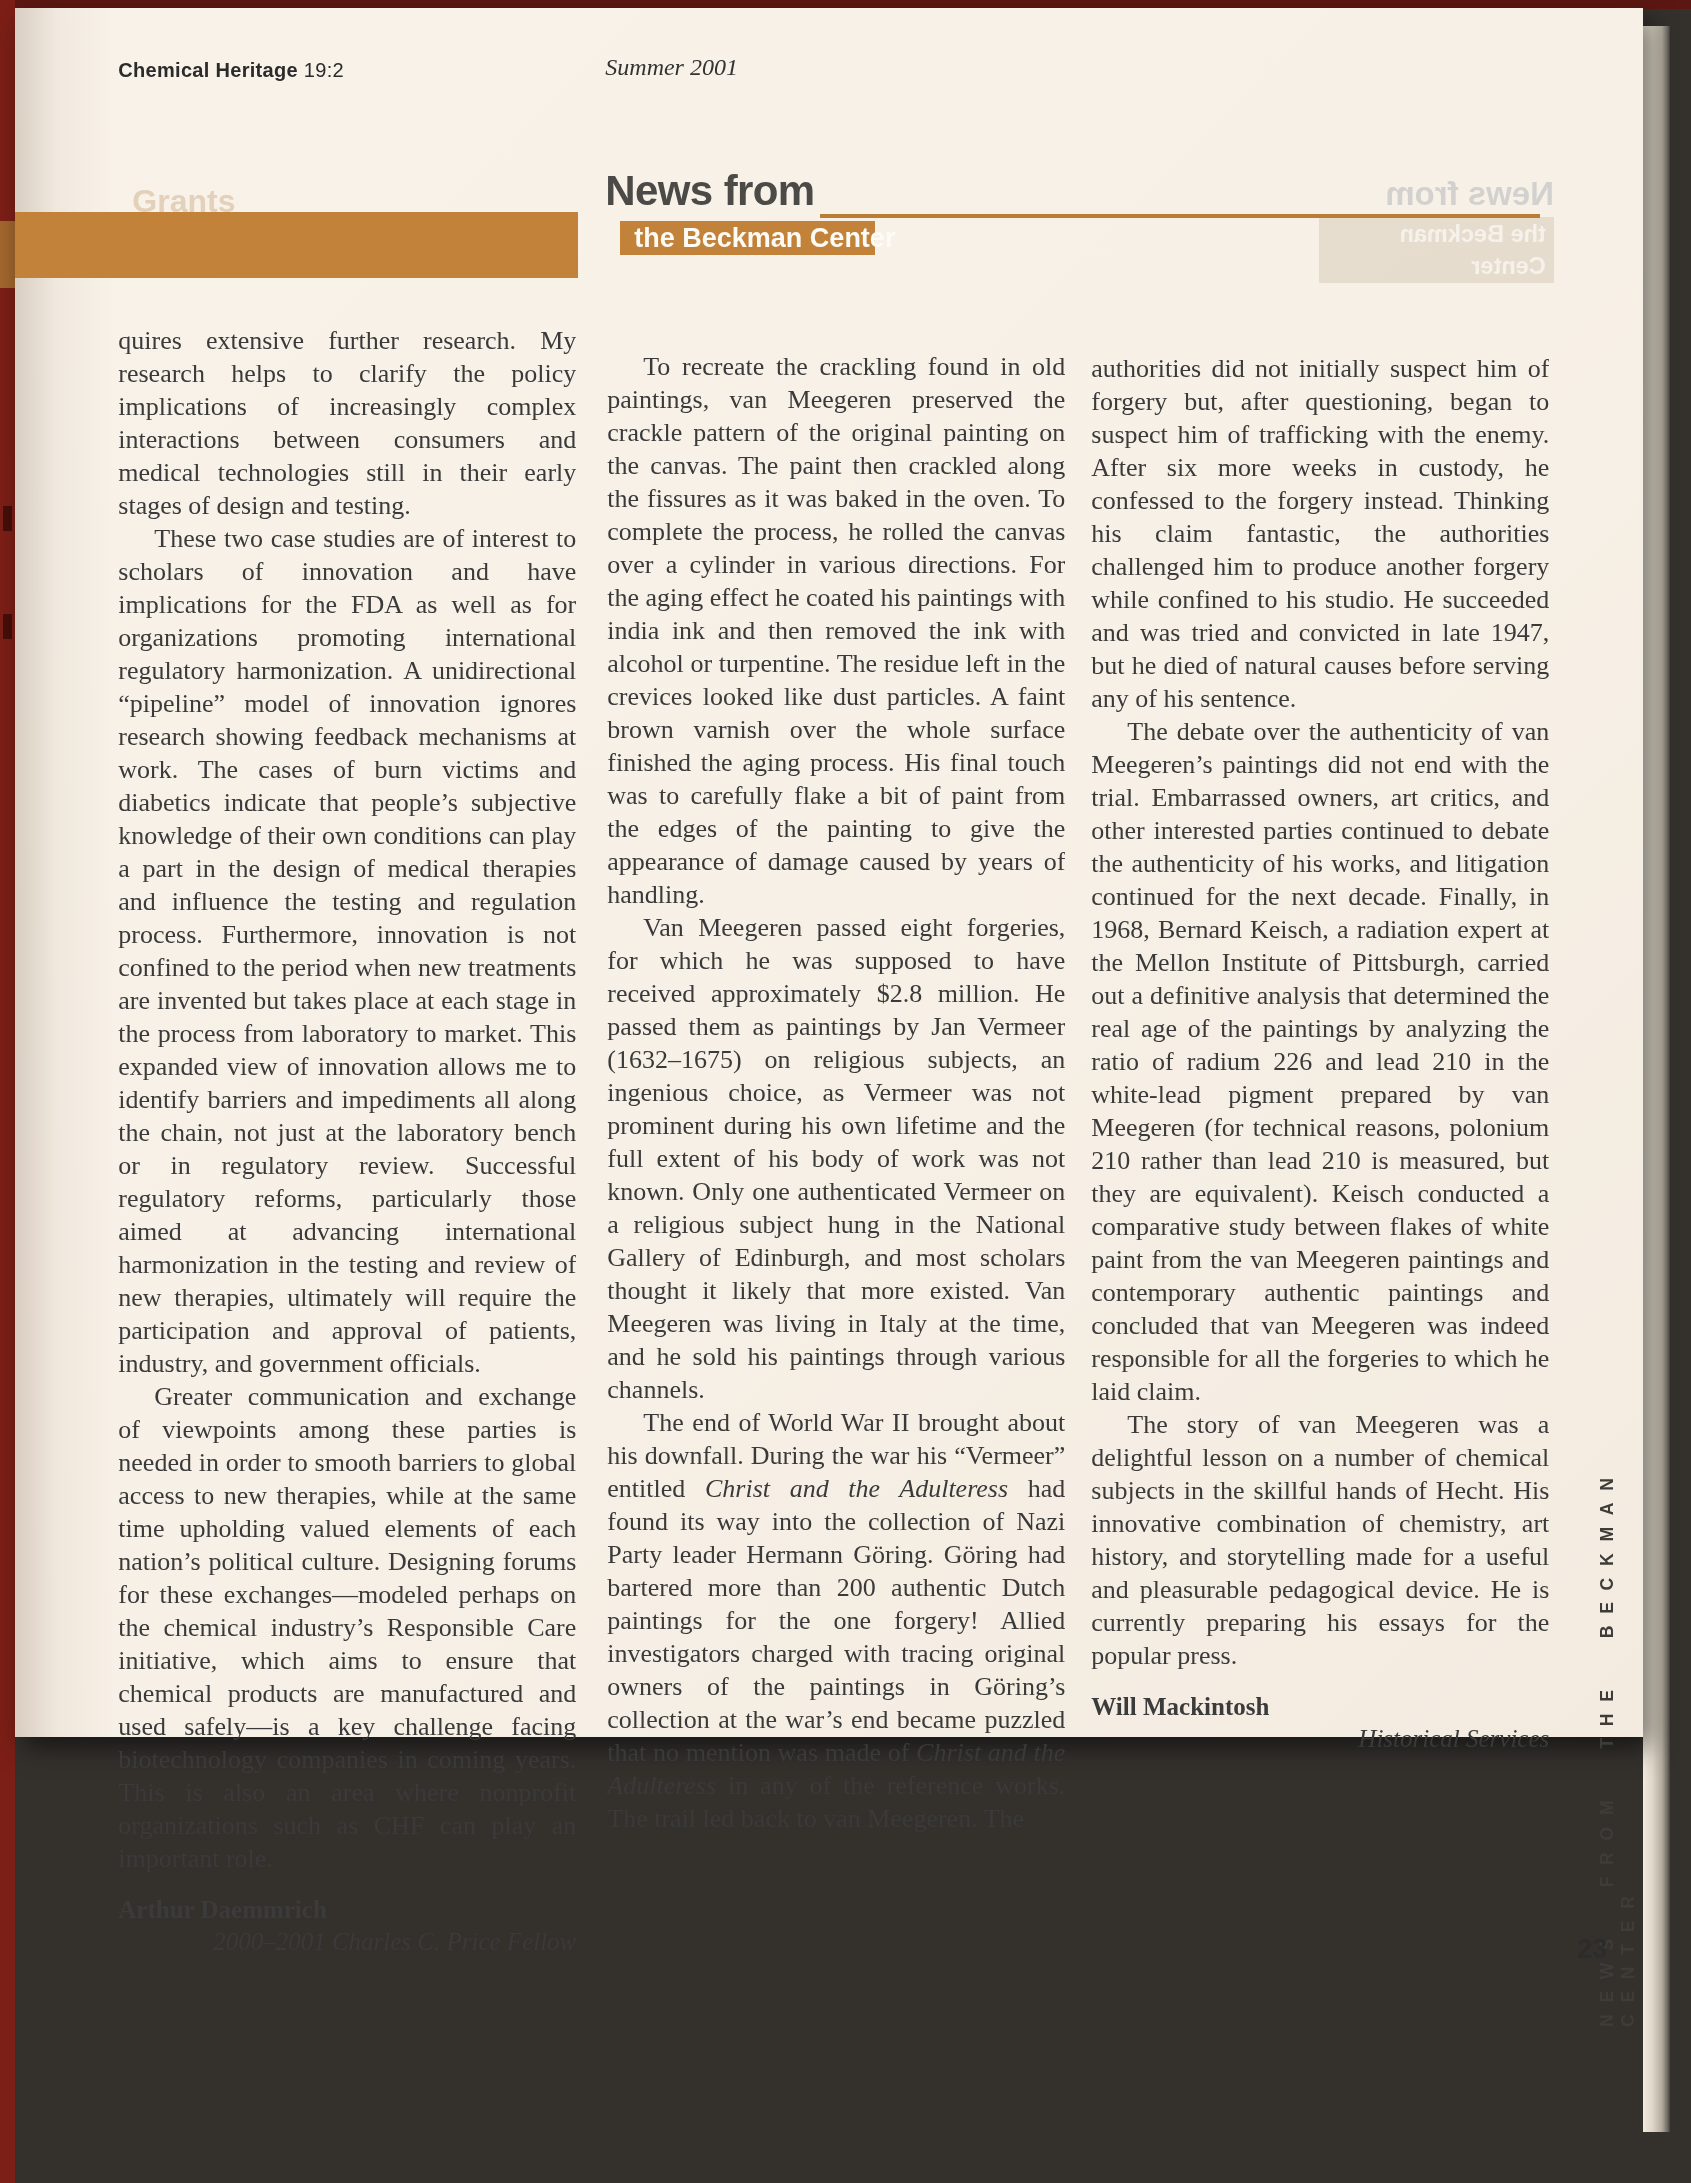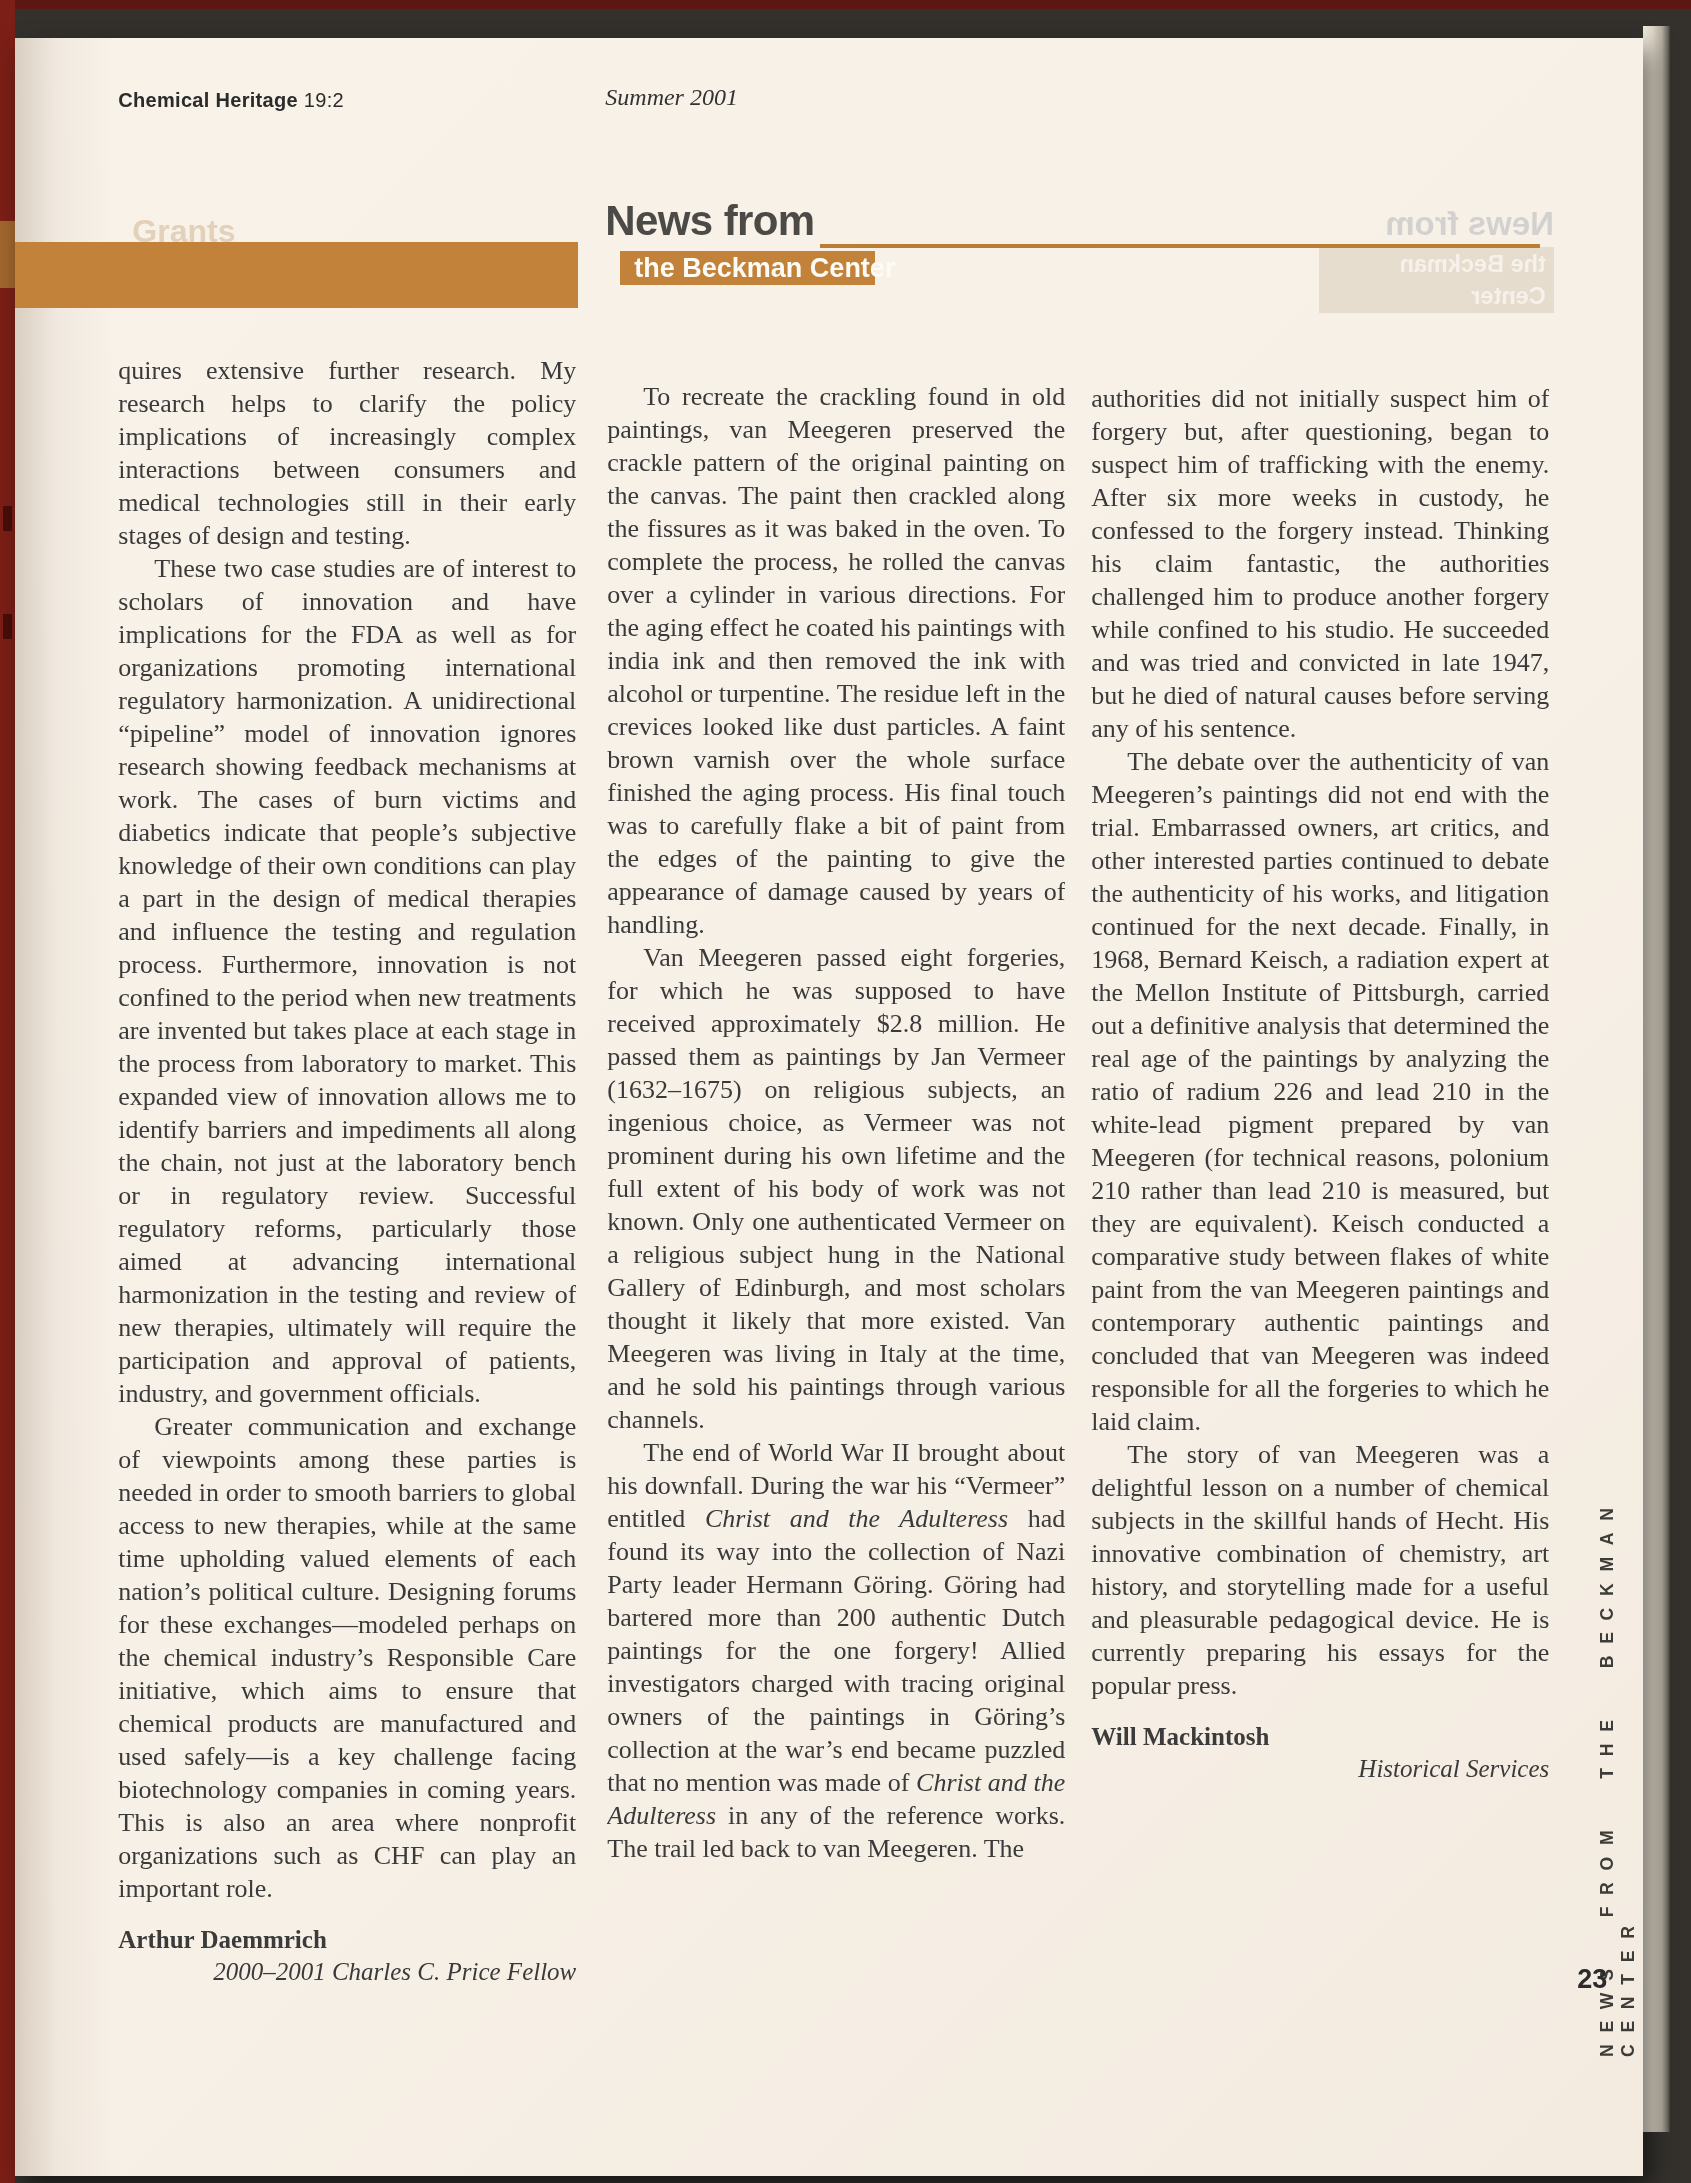--- a/index.html
+++ b/index.html
@@ -14,24 +14,23 @@
   .reg-mark   { position:absolute; left:2.9px; width:8.8px; background:#470e0a; }
   .reg-mark.m1 { top:506px; height:25px; }
   .reg-mark.m2 { top:614px; height:25px; }
   .edge-chip  { position:absolute; left:0; top:221px; width:15.3px; height:67px; background:#a2672e; }
   .sliver {
     position:absolute; left:1643px; top:26px; width:27px; height:2106px;
     background:linear-gradient(90deg,#f1eadd 0%,#ded7c8 35%,#b3ac9e 70%,#6a665e 92%,#413e38 100%);
   }
   
   .page {
-    position:absolute; left:15.3px; top:8.2px; width:1628px; height:2138px;
+    position:absolute; left:15.3px; top:8.2px; width:1628px; height:1729px;
     background:linear-gradient(135deg,#f8f2e9 0%,#f7f0e6 55%,#f3ebe0 100%);
     box-shadow:8.2px 10.6px 25px rgba(0,0,0,0.55);
-    margin-top:30px;
   }
   .page::before {
     content:""; position:absolute; inset:0; pointer-events:none;
     background:linear-gradient(90deg, rgba(92,60,35,0.20) 0px, rgba(92,60,35,0.05) 41px, rgba(0,0,0,0) 100px);
   }
   
   .masthead { position:absolute; left:103px; top:51px; font-family:"Liberation Sans", sans-serif;
     font-size:20px; color:#2b2b2b; letter-spacing:0.3px; }
   .masthead b { font-weight:bold; }
   .masthead span.issue { font-weight:normal; margin-left:5.9px; }

